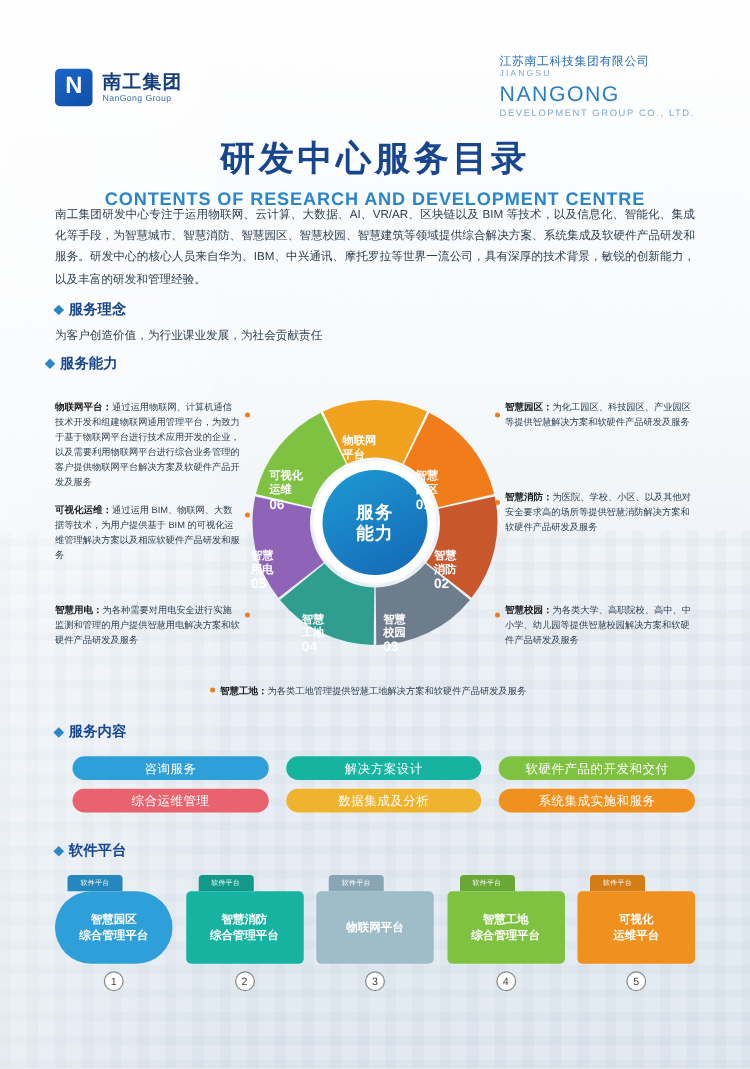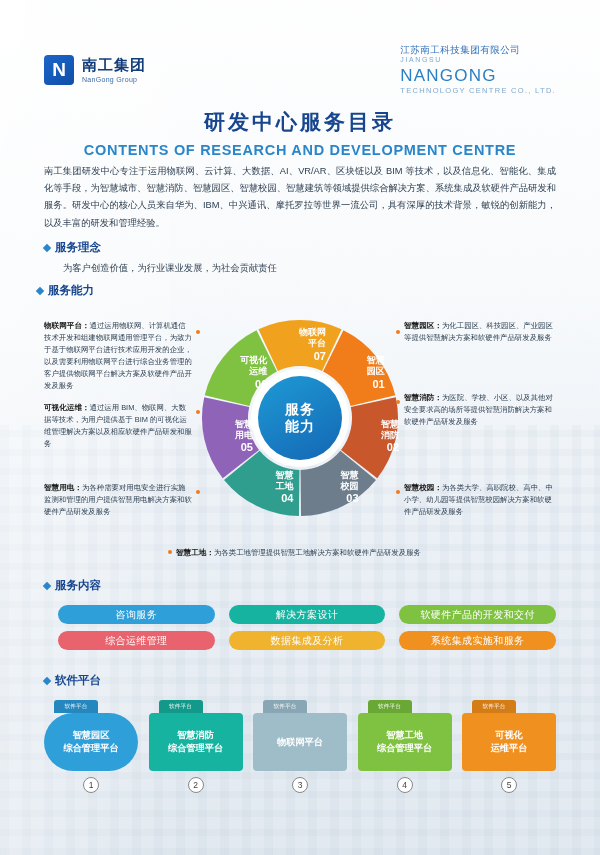--- a/index.html
+++ b/index.html
@@ -54,54 +54,54 @@
   .logo-text-cn { font-size: 15px; font-weight: bold; color: #123d7a; letter-spacing: 1px; }
   .logo-text-en { font-size: 7px; color: #3a6ca8; letter-spacing: .3px; margin-top: 1px; }
   .company { line-height: 1.25; }
   .company-cn { font-size: 9.5px; color: #2f6fb8; letter-spacing: .5px; }
   .company-en1 { font-size: 7px; color: #7fa8cf; letter-spacing: 1.6px; }
   .company-en2 { font-size: 17px; color: #2a7ec4; letter-spacing: 1.2px; font-weight: normal; }
   .company-en3 { font-size: 7.5px; color: #7fa8cf; letter-spacing: 1.3px; }
 
   
   .title-wrap { position: absolute; top: 108px; left: 0; right: 0; text-align: center; }
-  .title-cn { font-size: 21px; font-weight: bold; color: #17468f; letter-spacing: 3px; }
+  .title-cn { font-size: 28px; font-weight: bold; color: #17468f; letter-spacing: 3px; }
   .title-en { font-size: 14.5px; font-weight: bold; color: #2a86c9; letter-spacing: .7px; margin-top: 6px; }
 
   
   .intro {
     position: absolute; top: 163px; left: 44px; right: 44px;
     font-size: 9.3px; color: #2c3e50; line-height: 1.85; text-align: justify;
   }
 
   
   .sec-head { display: flex; align-items: center; gap: 5px; }
   .sec-dot { width: 6px; height: 6px; background: #2a86c9; transform: rotate(45deg); }
   .sec-title { font-size: 11.5px; font-weight: bold; color: #17468f; }
-  .sec-sub { font-size: 9.3px; color: #2c3e50; margin-top: 7px; margin-left: 19px; }
+  .sec-sub { font-size: 9.3px; color: #2c3e50; margin-top: 7px; margin-left: 0; }
 
   #sec-idea { position: absolute; top: 240px; left: 44px; }
   #sec-cap  { position: absolute; top: 283px; left: 37px; }
   #sec-svc  { position: absolute; top: 578px; left: 44px; }
   #sec-plat { position: absolute; top: 673px; left: 44px; }
 
   
   .diagram { position: absolute; top: 310px; left: 0; right: 0; height: 255px; }
   .donut-wrap { position: absolute; left: 50%; top: 8px; transform: translateX(-50%); width: 200px; height: 200px; }
   .donut-center {
     position: absolute; left: 50%; top: 50%; transform: translate(-50%,-50%);
     width: 84px; height: 84px; border-radius: 50%;
     background: linear-gradient(150deg, #1e9ad6, #1467b3);
     display: flex; flex-direction: column; align-items: center; justify-content: center;
     color: #fff; font-weight: bold; font-size: 14px; line-height: 1.25; letter-spacing: 1px;
     box-shadow: 0 0 0 7px rgba(255,255,255,0.92);
   }
   .seg-label {
-    position: absolute; text-align: right; color: #fff; font-weight: bold;
-    font-size: 9px; line-height: 1.25; pointer-events: none;
+    position: absolute; text-align: left; color: #fff; font-weight: bold;
+    font-size: 9px; line-height: 1.25; pointer-events: none; margin-top: 20px;
   }
   .seg-num { font-size: 11px; font-weight: bold; display: block; }
 
   .note { position: absolute; font-size: 7.4px; color: #2c3e50; line-height: 1.62; }
   .note b { color: #1a1a1a; font-size: 7.6px; }
   .note-dot { position: absolute; width: 4px; height: 4px; border-radius: 50%; background: #f07d1a; }
 
   
   .svc-grid {
     position: absolute; top: 605px; left: 58px; right: 44px;
@@ -148,21 +148,21 @@
         </div>
         <div>
           <div class="logo-text-cn">南工集团</div>
           <div class="logo-text-en">NanGong Group</div>
         </div>
       </div>
       <div class="company">
         <div class="company-cn">江苏南工科技集团有限公司</div>
         <div class="company-en1">JIANGSU</div>
         <div class="company-en2">NANGONG</div>
-        <div class="company-en3">TECHNOLOGY CENTRE CO., LTD.</div>
+        <div class="company-en3">DEVELOPMENT GROUP CO., LTD.</div>
       </div>
     </div>
 
     <div class="title-wrap">
       <div class="title-cn">研发中心服务目录</div>
       <div class="title-en">CONTENTS OF RESEARCH AND DEVELOPMENT CENTRE</div>
     </div>
 
     <div class="intro">南工集团研发中心专注于运用物联网、云计算、大数据、AI、VR/AR、区块链以及 BIM 等技术，以及信息化、智能化、集成化等手段，为智慧城市、智慧消防、智慧园区、智慧校园、智慧建筑等领域提供综合解决方案、系统集成及软硬件产品研发和服务。研发中心的核心人员来自华为、IBM、中兴通讯、摩托罗拉等世界一流公司，具有深厚的技术背景，敏锐的创新能力，以及丰富的研发和管理经验。</div>
 

